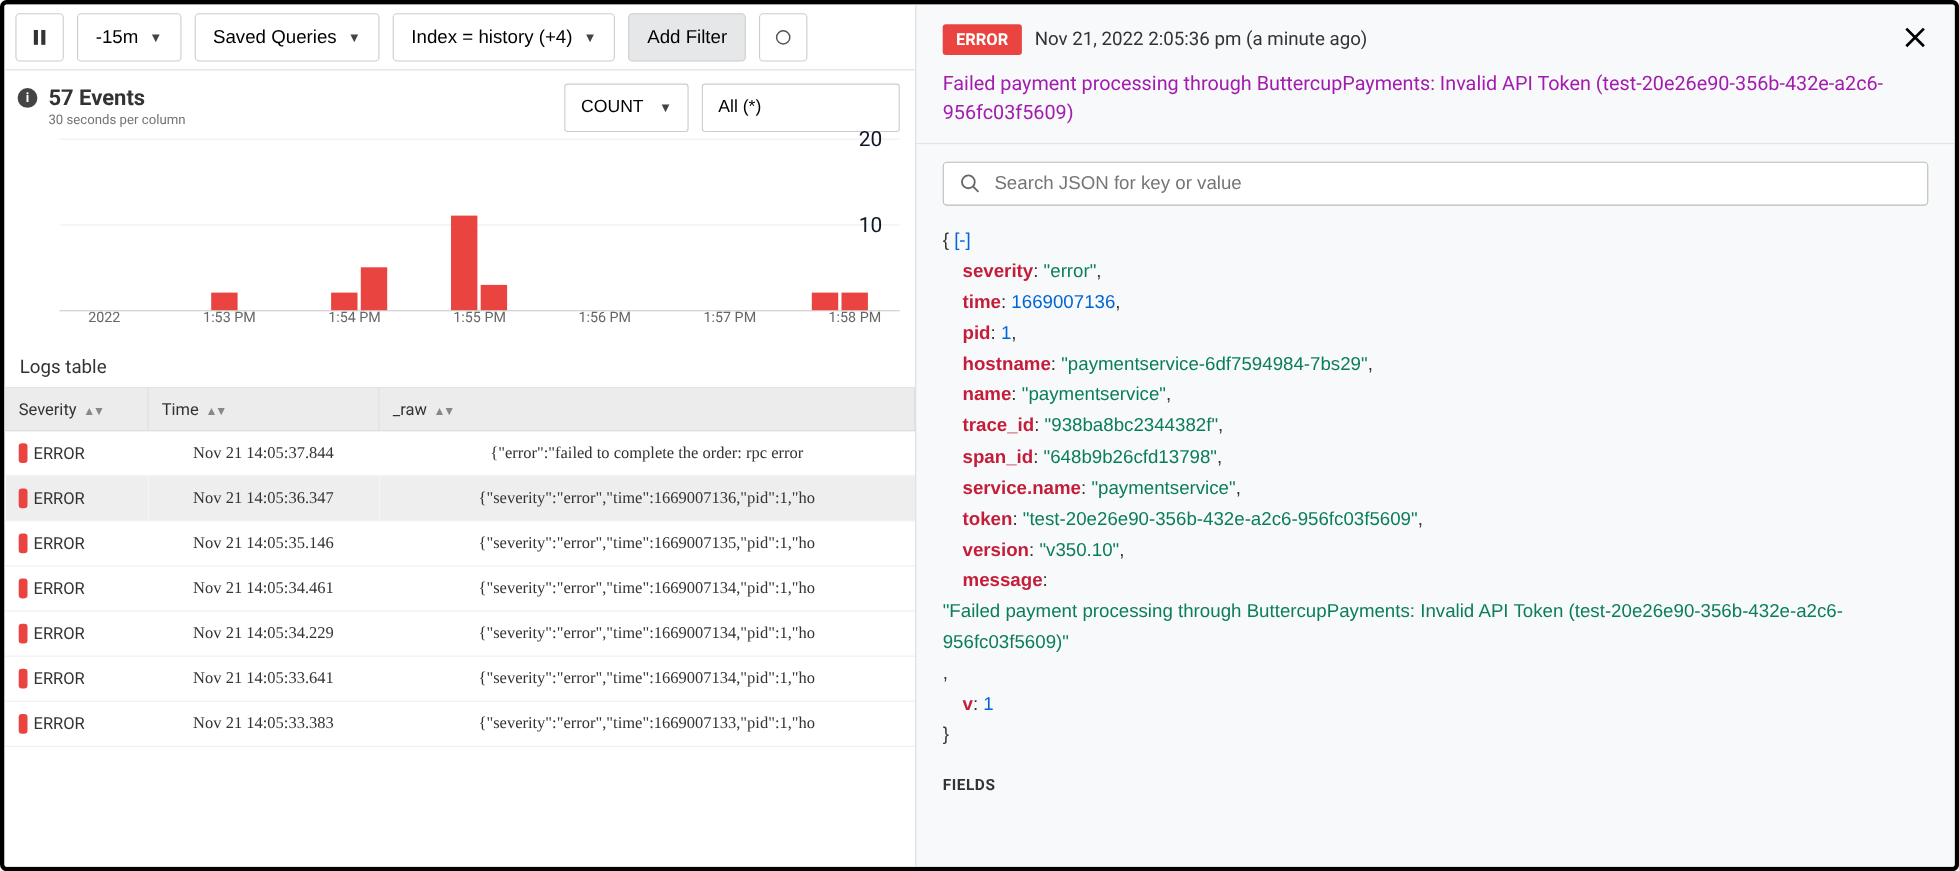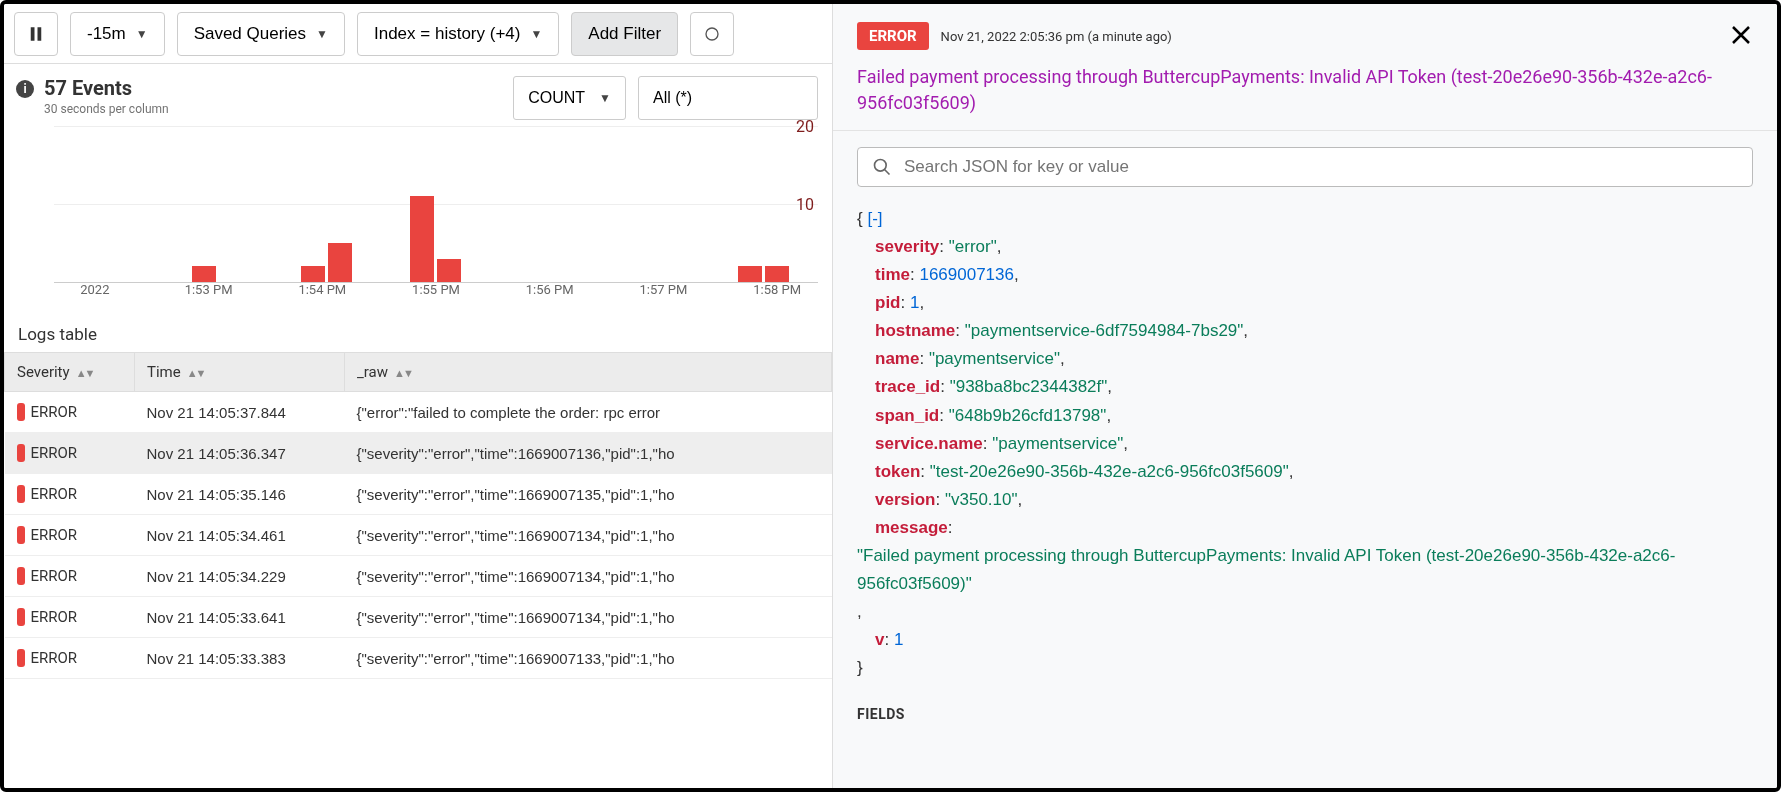--- a/index.html
+++ b/index.html
@@ -24,44 +24,44 @@
 .info-icon { width: 18px; height: 18px; background: #444; color: #fff; border-radius: 50%; display: flex; align-items: center; justify-content: center; font-size: 12px; font-weight: bold; margin-top: 4px; }
 .events-title { font-size: 20px; font-weight: 700; }
 .events-sub { font-size: 12px; color: #737373; margin-top: 2px; }
 .summary-right { margin-left: auto; display: flex; gap: 12px; }
 .dd-btn { display: flex; align-items: center; height: 44px; padding: 0 14px; border: 1px solid #ccc; background: #fff; border-radius: 3px; font-size: 16px; cursor: pointer; }
 .dd-btn .tb-caret { margin-left: 14px; }
 
 
 .chart-wrap { padding: 6px 14px 4px 14px; }
 .chart { position: relative; height: 180px; margin-left: 14px; }
-.y-tick { position: absolute; right: 4px; font-size: 16px; color: #7f1d1d; transform: translateY(-50%); }
+.y-tick { position: absolute; right: 16px; font-size: 19px; color: #0f172a; transform: translateY(-50%); }
 .gridline { position: absolute; left: 22px; right: 0; height: 1px; background: #eee; }
 .bars { position: absolute; left: 22px; right: 0; bottom: 24px; top: 0; display: flex; align-items: flex-end; }
 .bar-group { flex: 1; display: flex; justify-content: center; align-items: flex-end; gap: 3px; height: 100%; }
 .bar { width: 24px; background: #e9443f; }
 .x-axis { position: absolute; left: 22px; right: 0; bottom: 0; display: flex; height: 24px; gap: 32px; }
 .x-tick { flex: 1; text-align: center; font-size: 13px; color: #666; }
 
 
 .logs-title { font-size: 17px; padding: 14px 14px 8px 14px; }
 .logs-table { width: 100%; border-collapse: collapse; }
 .logs-table th { background: #ececec; text-align: left; font-weight: 400; padding: 10px 12px; border: 1px solid #ddd; font-size: 15px; }
 .logs-table td { padding: 11px 12px; border-bottom: 1px solid #eee; font-size: 15px; white-space: nowrap; overflow: hidden; }
 .logs-table tr.selected { background: #eeeeee; }
-.logs-table td.time, .logs-table td.raw { font-family: Liberation Sans, sans-serif; }
+.logs-table td.time, .logs-table td.raw { font-family: Liberation Serif, serif; text-align: center; }
 .sev-cell { display: flex; align-items: center; gap: 6px; }
 .sev-pill { width: 8px; height: 18px; background: #e9443f; border-radius: 3px; }
 .sort-arrows { font-size: 11px; color: #888; margin-left: 6px; letter-spacing: -2px; }
 
 
 .detail-header { padding: 18px 24px 14px 24px; border-bottom: 1px solid #e3e3e3; }
 .detail-top { display: flex; align-items: center; gap: 12px; }
 .error-badge { background: #e9443f; color: #fff; font-weight: 700; padding: 5px 12px; border-radius: 3px; font-size: 15px; }
-.detail-time { font-size: 13px; color: #333; }
+.detail-time { font-size: 17px; color: #333; }
 .close-x { margin-left: auto; cursor: pointer; }
 .close-x svg { width: 24px; height: 24px; }
 .detail-msg { font-size: 18px; margin-top: 14px; line-height: 1.45; color: #a21caf; }
 
 
 .detail-body { padding: 16px 24px; overflow-y: auto; flex: 1; }
 .json-search { display: flex; align-items: center; border: 1px solid #bbb; border-radius: 4px; padding: 9px 14px; background: #fff; margin-bottom: 18px; }
 .json-search svg { width: 20px; height: 20px; margin-right: 12px; color: #666; flex-shrink: 0; }
 .json-search input { border: none; outline: none; font-size: 17px; flex: 1; background: transparent; }
 

